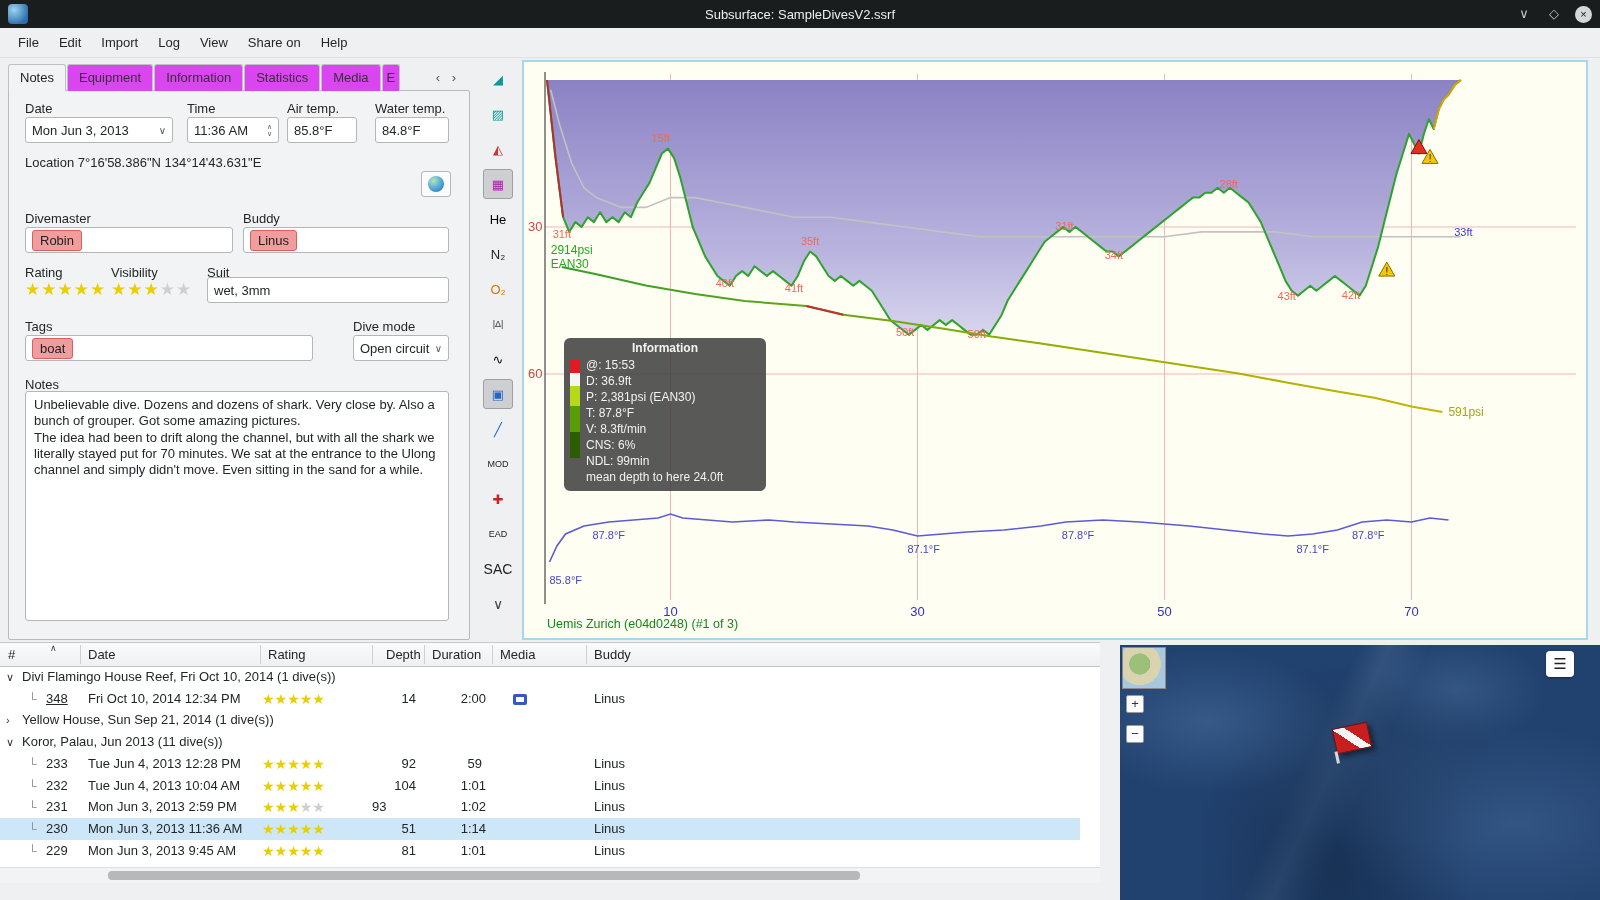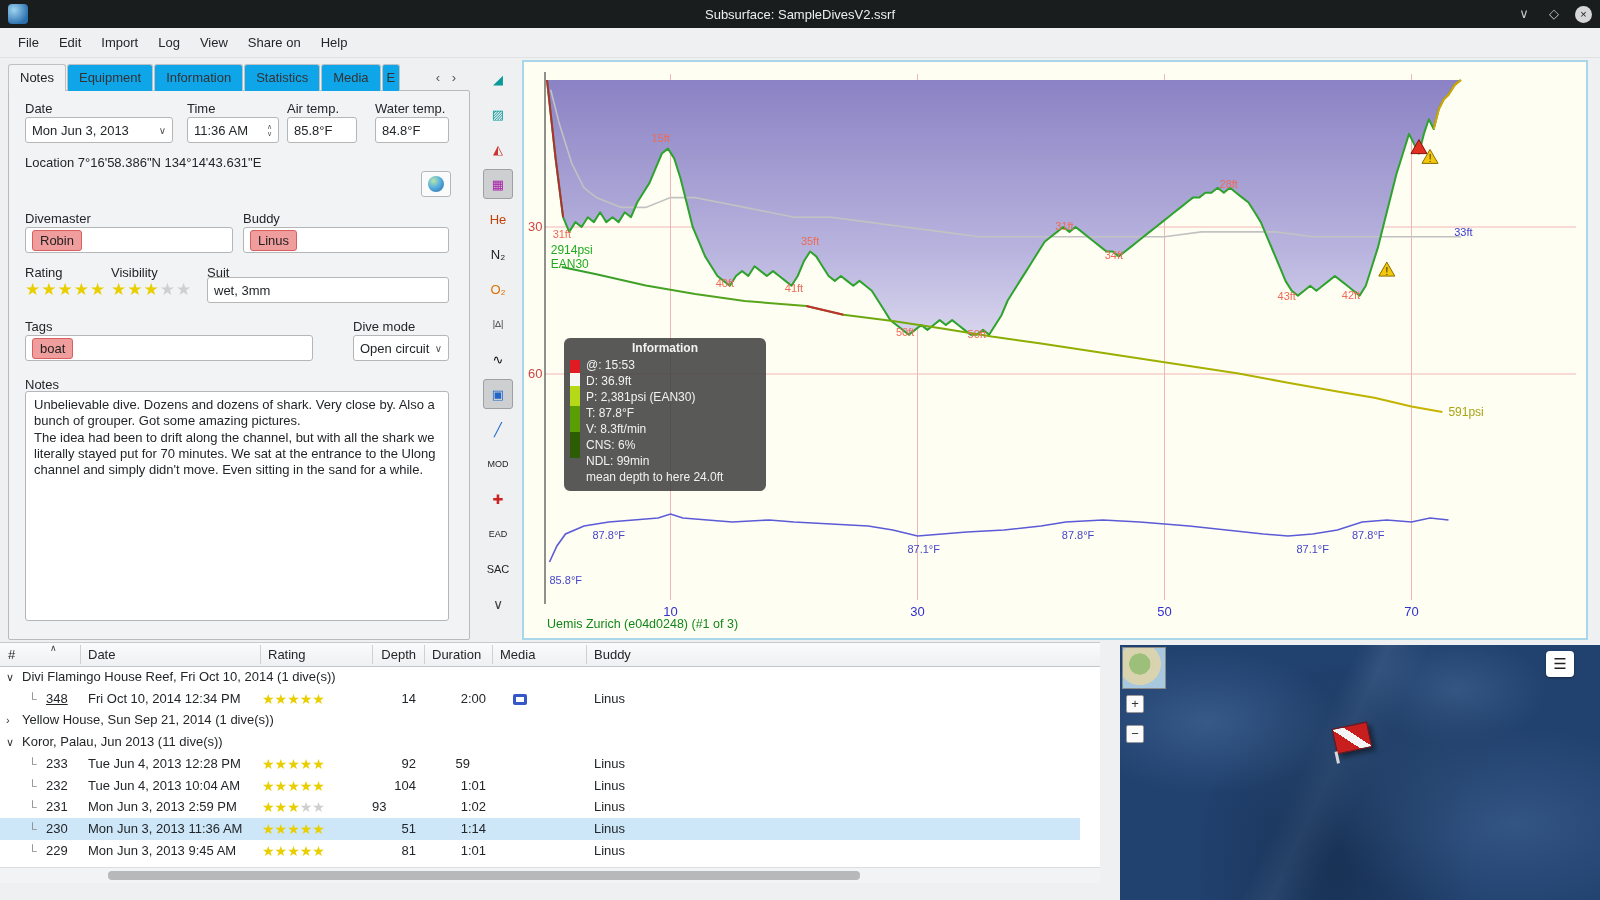--- a/index.html
+++ b/index.html
@@ -12,21 +12,21 @@
   .win-title{flex:1;text-align:center;color:#eceff0;font-size:13px}
   .win-controls{position:absolute;right:8px;top:2px;display:flex;gap:12px;align-items:center;height:24px}
   .win-btn{color:#c6c8c9;font-size:13px;width:18px;text-align:center;line-height:24px}
   .win-close{background:#d5d7d8;color:#17191a;border-radius:50%;width:17px;height:17px;line-height:17px;font-size:11px}
   
   .menubar{position:absolute;top:28px;left:0;width:1600px;height:30px;background:#eff0f1;
            border-bottom:1px solid #e0e1e3;display:flex;align-items:center;padding-left:8px;box-sizing:border-box}
   .menu-item{padding:0 10px;line-height:30px}
   
   .tabbar{position:absolute;left:8px;top:64px;height:27px;display:flex;z-index:2}
-  .tab{height:26px;line-height:26px;padding:0 11px;background:#0ea5e9;border:1px solid #bfc0c2;border-bottom:none;
+  .tab{height:26px;line-height:26px;padding:0 11px;background:#d946ef;border:1px solid #bfc0c2;border-bottom:none;
        border-radius:3px 3px 0 0;margin-right:1px;color:#333;white-space:nowrap}
   .tab.active{background:#f2f3f4;color:#1c1e1f}
   .tab.partial{max-width:16px;padding:0 4px;overflow:hidden}
   .tab-scroll{position:absolute;left:430px;top:66px;display:flex;z-index:2}
   .tab-scroll span{width:16px;height:24px;line-height:24px;text-align:center;color:#555}
   
   .form-panel{position:absolute;left:8px;top:90px;width:462px;height:550px;background:#f2f3f4;
               border:1px solid #b9babc;border-radius:0 2px 2px 2px;box-sizing:border-box}
   .flabel{position:absolute;font-size:13px;color:#232629;white-space:nowrap}
   .field{position:absolute;background:#fff;border:1px solid #b4b6b8;border-radius:3px;height:26px;box-sizing:border-box;
@@ -185,31 +185,31 @@
   <span class="flabel" style="left:16px;top:286px">Notes</span>
   <textarea class="notes" style="left: 16px; top: 300px; width: 424px; height: 230px;">Unbelievable dive. Dozens and dozens of shark. Very close by. Also a bunch of grouper. Got some amazing pictures.
 The idea had been to drift along the channel, but with all the shark we literally stayed put for 70 minutes. We sat at the entrance to the Ulong channel and simply didn't move. Even sitting in the sand for a while.</textarea>
 </div>
 
 <div class="side-toolbar" id="side-toolbar">
     <div class="tool-btn" style="color: rgb(10, 154, 154);">◢</div>
     <div class="tool-btn" style="color: rgb(10, 154, 154);">▨</div>
     <div class="tool-btn" style="color: rgb(204, 51, 51);">◭</div>
     <div class="tool-btn pressed" style="color: rgb(170, 34, 170);">▦</div>
-    <div class="tool-btn" style="color: #c2410c;">He</div>
+    <div class="tool-btn" style="color: #000000;">He</div>
     <div class="tool-btn" style="color: rgb(34, 34, 34);">N₂</div>
     <div class="tool-btn" style="color: rgb(224, 112, 0);">O₂</div>
     <div class="tool-btn" style="color: rgb(51, 51, 51); font-size: 9px;">|Δ|</div>
     <div class="tool-btn" style="color: rgb(0, 0, 0);">∿</div>
     <div class="tool-btn pressed" style="color: rgb(34, 102, 204);">▣</div>
     <div class="tool-btn" style="color: rgb(34, 102, 204);">╱</div>
     <div class="tool-btn" style="color: rgb(34, 34, 34); font-size: 9px;">MOD</div>
     <div class="tool-btn" style="color: rgb(204, 34, 34);">✚</div>
     <div class="tool-btn" style="color: rgb(34, 34, 34); font-size: 9px;">EAD</div>
-    <div class="tool-btn" style="color: rgb(34, 34, 34); font-size: 11px;">SAC</div>
+    <div class="tool-btn" style="color: rgb(34, 34, 34); font-size: 14px;">SAC</div>
     <div class="tool-collapse">∨</div>
   </div>
 
 <div class="chart-panel">
   <svg id="profile-svg" viewBox="0 0 1062 576" preserveAspectRatio="none">
       <defs>
         <linearGradient id="waterGrad" x1="0" y1="18" x2="0" y2="330" gradientUnits="userSpaceOnUse">
           <stop offset="0%" stop-color="#8a82c4"></stop>
           <stop offset="55%" stop-color="#b9b4de"></stop>
           <stop offset="100%" stop-color="#edebf8"></stop>
@@ -290,21 +290,21 @@
         <div class="info-row">mean depth to here 24.0ft</div>
       </div>
   </div>
 </div>
 
 <div class="dive-list">
   <div class="list-header" id="list-header">
       <span class="hcell" style="left: 8px; width: 40px;">#</span>
       <span class="hcell" style="left: 88px; width: 150px;">Date</span>
       <span class="hcell" style="left: 268px; width: 90px;">Rating</span>
-      <span class="hcell" style="left: 372px; width: 44px; text-align: right;">Depth</span>
+      <span class="hcell" style="left: 386px; width: 44px; text-align: left;">Depth</span>
       <span class="hcell" style="left: 432px; width: 56px;">Duration</span>
       <span class="hcell" style="left: 500px; width: 56px;">Media</span>
       <span class="hcell" style="left: 594px; width: 200px;">Buddy</span>
       <span class="sort-ind">∧</span>
       <div class="hsep" style="left: 80px;"></div>
       <div class="hsep" style="left: 260px;"></div>
       <div class="hsep" style="left: 372px;"></div>
       <div class="hsep" style="left: 424px;"></div>
       <div class="hsep" style="left: 492px;"></div>
       <div class="hsep" style="left: 586px;"></div>
@@ -331,21 +331,21 @@
       <div class="list-row" style="top: 88.1px;">
         <span class="cell chev" style="left: 6px;">∨</span>
         <span class="cell" style="left: 22px;">Koror, Palau, Jun 2013 (11 dive(s))</span>
       </div>
       <div class="list-row" style="top: 109.8px;">
         <span class="cell tree-glyph" style="left: 28px;">└</span>
         <span class="cell" style="left: 46px;">233</span>
         <span class="cell" style="left: 88px;">Tue Jun 4, 2013 12:28 PM</span>
         <span class="cell row-stars" style="left: 262px;"><span class="stars "><span class="star-on">★</span><span class="star-on">★</span><span class="star-on">★</span><span class="star-on">★</span><span class="star-on">★</span></span></span>
         <span class="cell" style="left: 372px; width: 44px; text-align: right;">92</span>
-        <span class="cell" style="left: 408px; width: 62px; text-align: right;">59</span>
+        <span class="cell" style="left: 420px; width: 62px; text-align: right;">59</span>
         <span class="cell" style="left: 594px;">Linus</span>
       </div>
       <div class="list-row" style="top: 131.5px;">
         <span class="cell tree-glyph" style="left: 28px;">└</span>
         <span class="cell" style="left: 46px;">232</span>
         <span class="cell" style="left: 88px;">Tue Jun 4, 2013 10:04 AM</span>
         <span class="cell row-stars" style="left: 262px;"><span class="stars "><span class="star-on">★</span><span class="star-on">★</span><span class="star-on">★</span><span class="star-on">★</span><span class="star-on">★</span></span></span>
         <span class="cell" style="left: 372px; width: 44px; text-align: right;">104</span>
         <span class="cell" style="left: 424px; width: 62px; text-align: right;">1:01</span>
         <span class="cell" style="left: 594px;">Linus</span>

